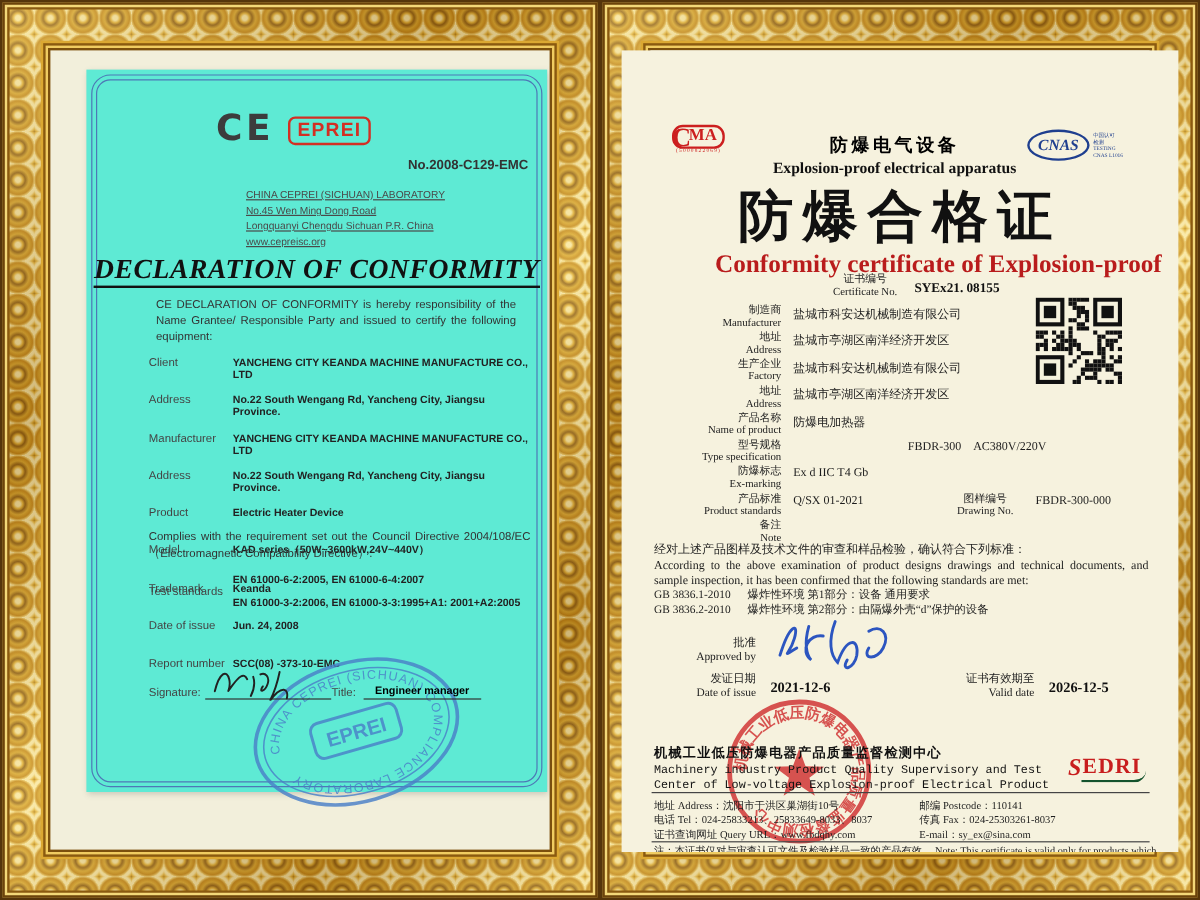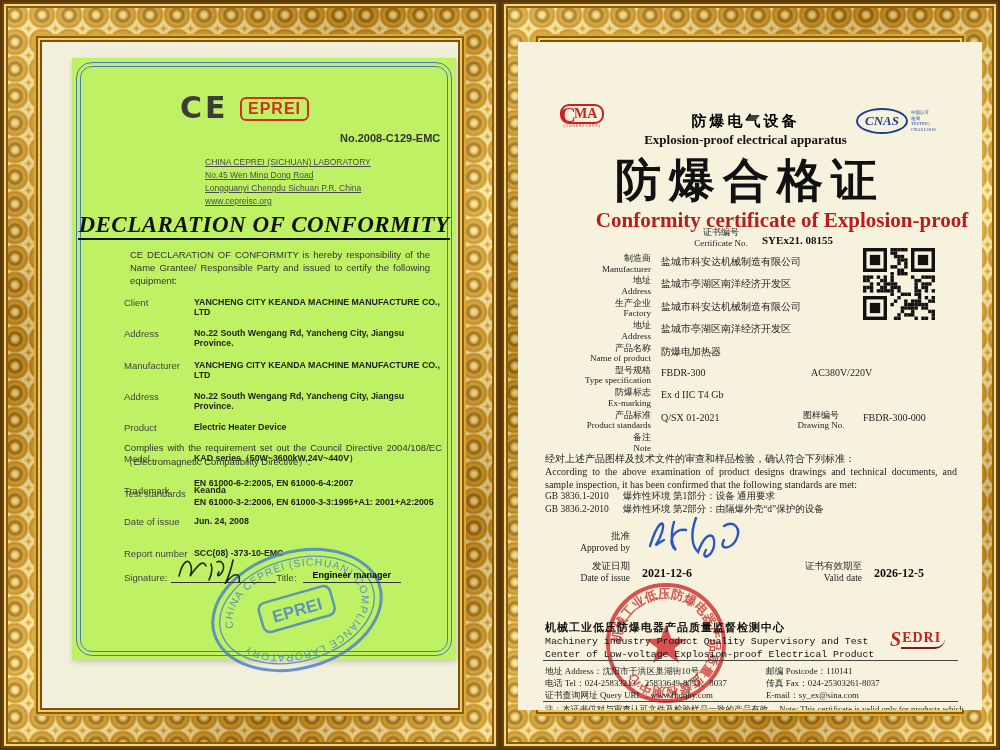--- a/index.html
+++ b/index.html
@@ -12,21 +12,21 @@
       linear-gradient(135deg, rgba(255,240,180,.30) 0%, rgba(110,65,10,.28) 30%, rgba(255,240,180,.25) 55%, rgba(110,65,10,.30) 80%, rgba(255,240,180,.25) 100%),
       repeating-radial-gradient(circle at 13px 13px, #f9e9a8 0 2px, #e0ad2e 4px, #8a5a10 6px, #d9a62a 9px, #c28413 12px, #f2d678 14px);
     background-size:100% 100%, 27px 27px;
     border:2px solid #55350a;
     box-shadow: inset 0 0 0 2px #6b430a, inset 0 0 0 4px #f3d879, inset 0 0 0 6px #8a5a10;}
   .frame-left{left:0;}
   .frame-right{left:500px;}
   .mat{position:absolute;inset:40px;background:#f2efdb;
     box-shadow: 0 0 0 2px #7b4f0c, 0 0 0 4px #f0cc61, 0 0 0 6px #8a5a10, 0 0 0 8px #dba832, 3px 4px 8px rgba(60,35,5,.45);}
   
-  #paper-left{position:absolute;left:72px;top:58px;width:384px;height:602px;background:#bef264;
+  #paper-left{position:absolute;left:72px;top:58px;width:384px;height:602px;background:#5eead4;
     box-shadow:1px 2px 5px rgba(80,80,80,.25);}
   .bb1{position:absolute;inset:4px;border:1.5px solid #4d78b6;border-radius:16px;pointer-events:none;}
   .bb2{position:absolute;inset:8px;border:1px solid #4d78b6;border-radius:12px;pointer-events:none;}
   #paper-left .abs, #paper-right .abs{position:absolute;}
   .ce{font-size:30px;font-weight:bold;color:#3c3c3c;letter-spacing:3px;font-family:"DejaVu Sans",sans-serif;}
   .eprebox{border:2.5px solid #d32f23;border-radius:6px;color:#d32f23;font-weight:bold;
     font-size:16px;padding:1px 6px 2px 6px;letter-spacing:1px;font-family:"Liberation Sans",sans-serif;}
   .certno{font-size:11px;font-weight:bold;color:#333;}
   .lab{font-size:8.5px;color:#4a4a4a;line-height:13px;}
   .doc-title{font-family:"Liberation Serif",serif;font-style:italic;font-weight:bold;font-size:23px;
@@ -62,22 +62,22 @@
   .std{font-size:9.5px;color:#1d1d1d;line-height:13px;display:flex;}
   .std .code{width:78px;flex:none;}
   .lblcol{text-align:right;font-size:9.5px;line-height:12px;color:#222;}
   .dateval{font-size:12px;font-weight:bold;color:#111;}
   .org-cn{font-size:11px;font-weight:bold;color:#111;letter-spacing:1px;}
   .org-en{font-family:"Liberation Mono",monospace;font-size:9.8px;color:#111;line-height:13px;}
   .fhr{border-top:1px solid #444;}
   .foot{font-size:8.8px;line-height:12px;color:#1d1d1d;}
   .note{font-size:8.6px;color:#1d1d1d;}
   .sedri-s{color:#c81e1e;font-weight:bold;font-size:20px;font-style:italic;font-family:"Liberation Serif",serif;}
-  .sedri-t{color:#c81e1e;font-weight:bold;font-size:14px;font-family:"Liberation Serif",serif;letter-spacing:1px;
-    border-bottom:2px solid #7f1d1d;border-radius:0 0 10px 0;padding:0 4px 1px 1px;}
+  .sedri-t{color:#c81e1e;font-weight:bold;font-size:18px;font-family:"Liberation Serif",serif;letter-spacing:1px;
+    border-bottom:2px solid #14532d;border-radius:0 0 10px 0;padding:0 4px 1px 1px;}
   .stamp{opacity:.82;pointer-events:none;}
 </style>
 </head>
 <body>
 
 <div id="stage">
 
   <div class="frame frame-left">
     <div class="mat"></div>
   </div>
@@ -247,21 +247,21 @@
             <div>产品名称</div>
             <div>Name of product</div>
           </span>
           <span class="rval">防爆电加热器</span>
         </div>
       <div class="rrow">
           <span class="rlab">
             <div>型号规格</div>
             <div>Type specification</div>
           </span>
-          <span class="rval" style="width:140px;flex:none;">FBDR-300</span>
+          <span class="rval" style="width:140px;flex:none;text-align:right;">FBDR-300</span>
           <span class="rval">AC380V/220V</span>
         </div>
       <div class="rrow">
           <span class="rlab">
             <div>防爆标志</div>
             <div>Ex-marking</div>
           </span>
           <span class="rval">Ex d IIC T4 Gb</span>
         </div>
       <div class="rrow">

